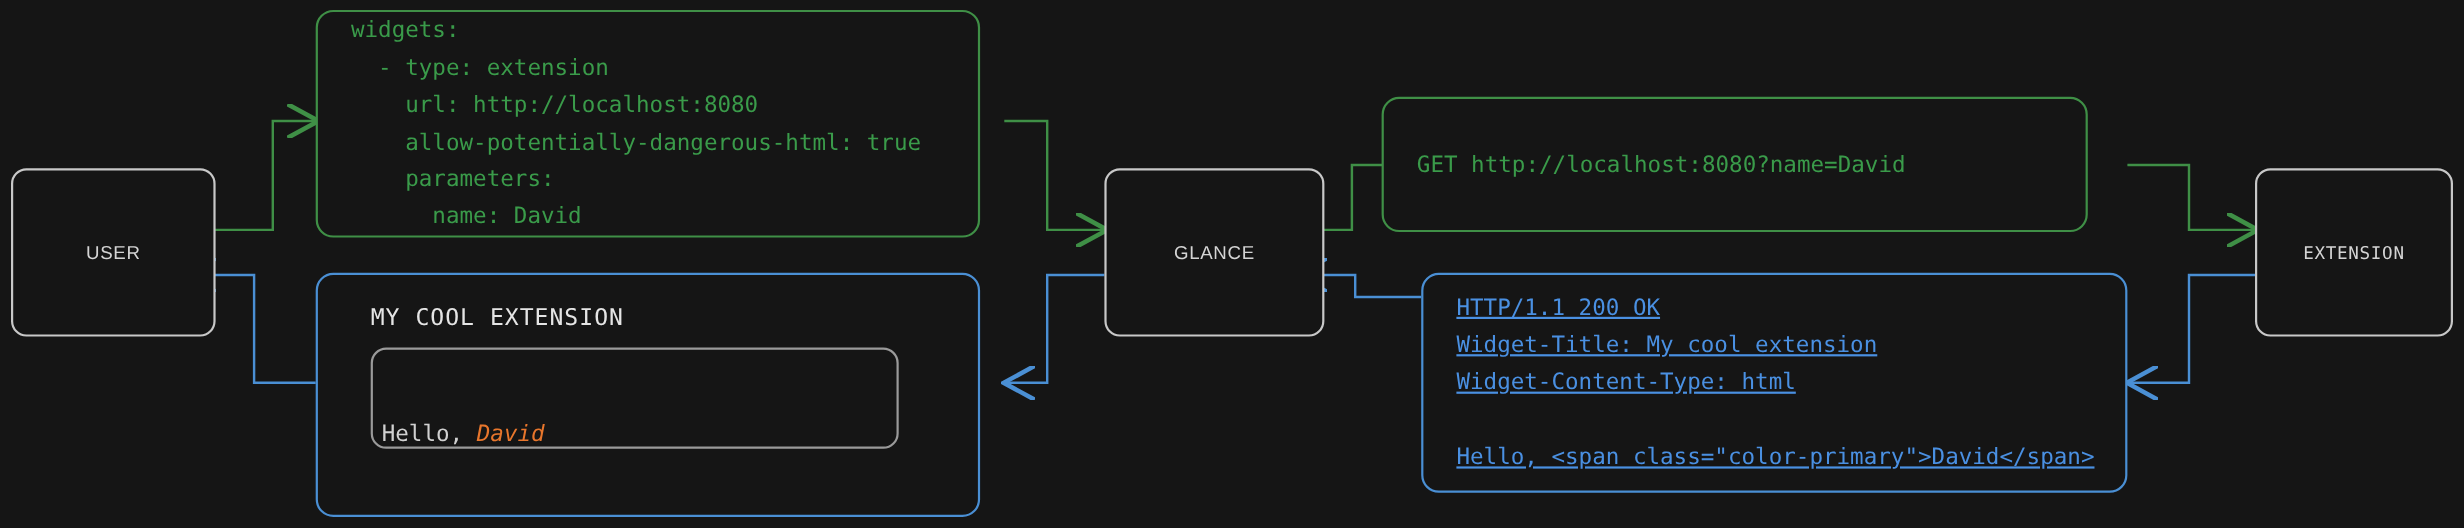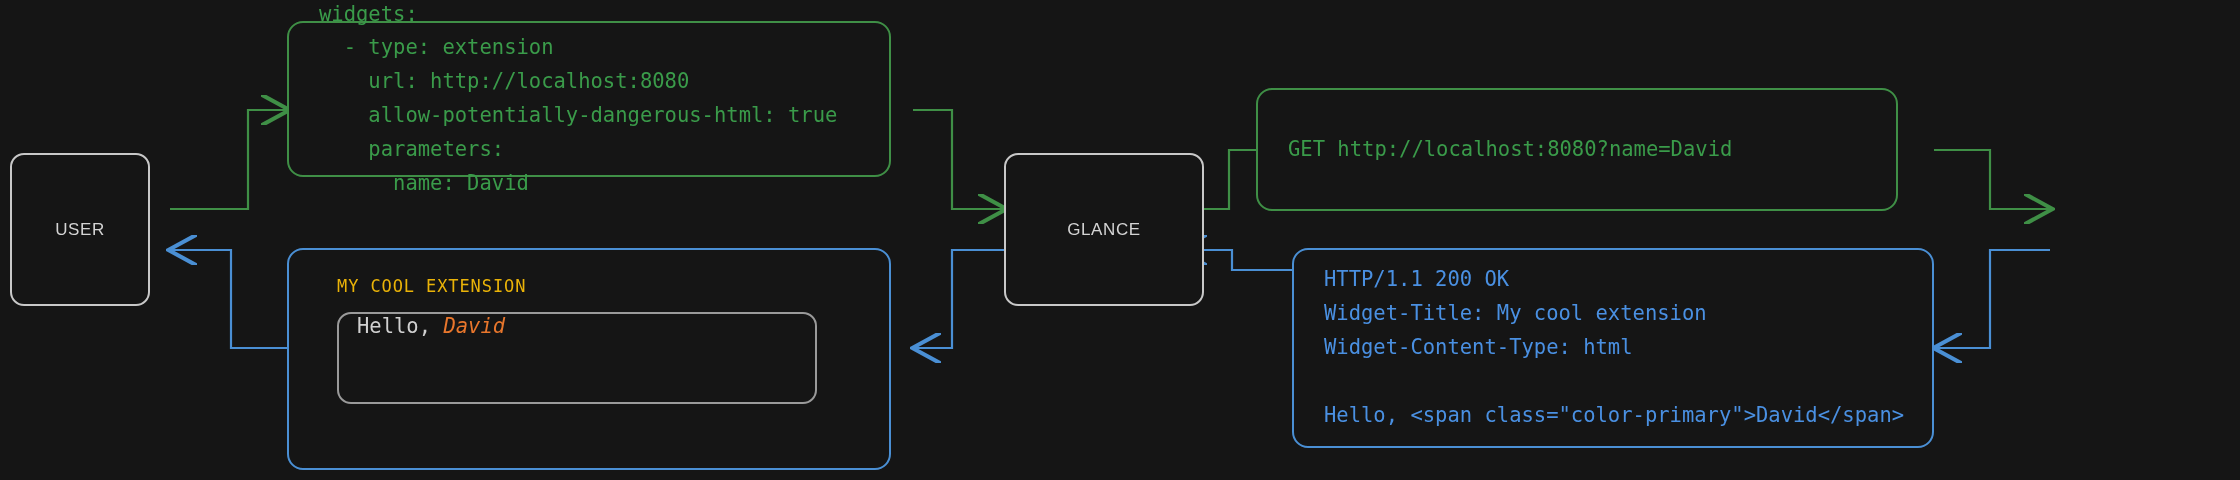--- a/index.html
+++ b/index.html
@@ -61,43 +61,43 @@
     border: 2px solid #4a8fd4;
   }
   .code {
     margin: 0;
     font-family: "DejaVu Sans Mono", monospace;
     font-size: 20.5px;
     line-height: 1.65;
     white-space: pre;
   }
   .code.green { color: #3a9b4a; }
-  .code.blue  { color: #4a90e2; }
+  .code.blue  { color: #4a90e2; text-decoration: underline; }
 
   .widgetcard {
     border: 2px solid #4a8fd4;
     border-radius: 16px;
     padding: 26px 30px 28px 30px;
   }
   .widget-title {
-    color: #eab308;
+    color: #e5e5e5;
     font-family: "DejaVu Sans Mono", monospace;
-    font-size: 17px;
+    font-size: 21px;
     letter-spacing: 0.9px;
     margin: 0 0 16px 18px;
   }
   .widget-body {
     border: 2px solid #9a9a9a;
     border-radius: 14px;
     height: 92px;
     margin-left: 18px;
     margin-right: 42px;
     display: flex;
-    align-items: flex-start;
-    padding-left: 18px;
+    align-items: flex-end;
+    padding-left: 8px;
     box-sizing: border-box;
   }
   .widget-text {
     font-family: "DejaVu Sans Mono", monospace;
     font-size: 20.5px;
     color: #d0d0d0;
     white-space: pre;
   }
   .accent {
     color: #e8762c;
@@ -135,30 +135,33 @@
       <path d="M2050,250 L1990,250 L1990,348 L1936,348" marker-end="url(#arrow-blue)"></path>
 
       <path d="M1292,270 L1232,270 L1232,250 L1181,250" marker-end="url(#arrow-blue)"></path>
 
       <path d="M1004,250 L952,250 L952,348 L915,348" marker-end="url(#arrow-blue)"></path>
 
       <path d="M287,348 L231,348 L231,250 L171,250" marker-end="url(#arrow-blue)"></path>
     </g>
   </svg>
 
-  <div class="node actor" style="left:10px; top:153px; width:140px; height:153px;">
+  <div class="node actor" style="left:10px; top:153px; width:186px; height:153px;">
     <span class="actor-label sans">USER</span>
   </div>
 
   <div class="node actor" style="left:1004px; top:153px; width:200px; height:153px;">
     <span class="actor-label sans">GLANCE</span>
   </div>
 
+  <div class="node actor" style="left:2050px; top:153px; width:180px; height:153px;">
+    <span class="actor-label mono">EXTENSION</span>
+  </div>
 
-  <div class="node codebox green" style="left:287px; top:21px; width:604px; height:156px;">
+  <div class="node codebox green" style="left:287px; top:9px; width:604px; height:207px;">
     <pre class="code green">widgets:
   - type: extension
     url: http://localhost:8080
     allow-potentially-dangerous-html: true
     parameters:
       name: David</pre>
   </div>
 
   <div class="node codebox green" style="left:1256px; top:88px; width:642px; height:123px;">
     <pre class="code green">GET http://localhost:8080?name=David</pre>

